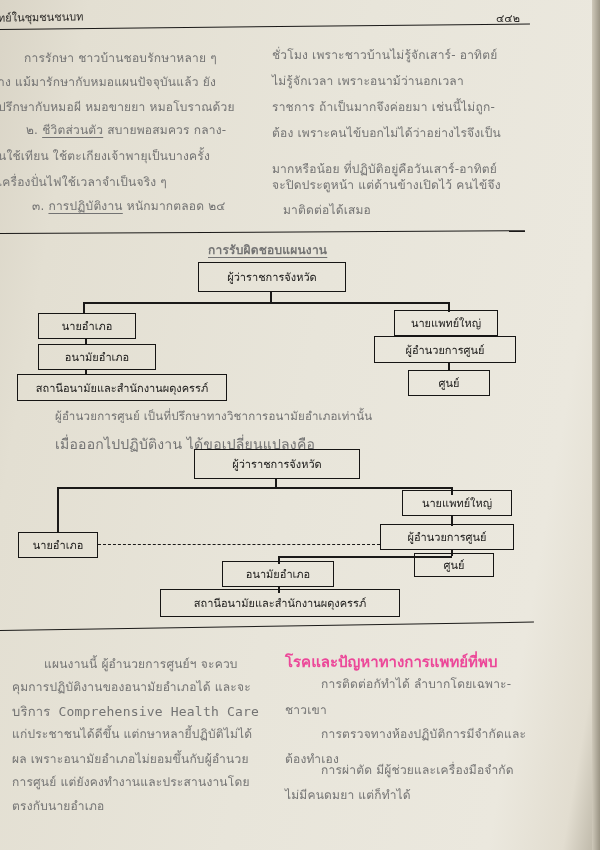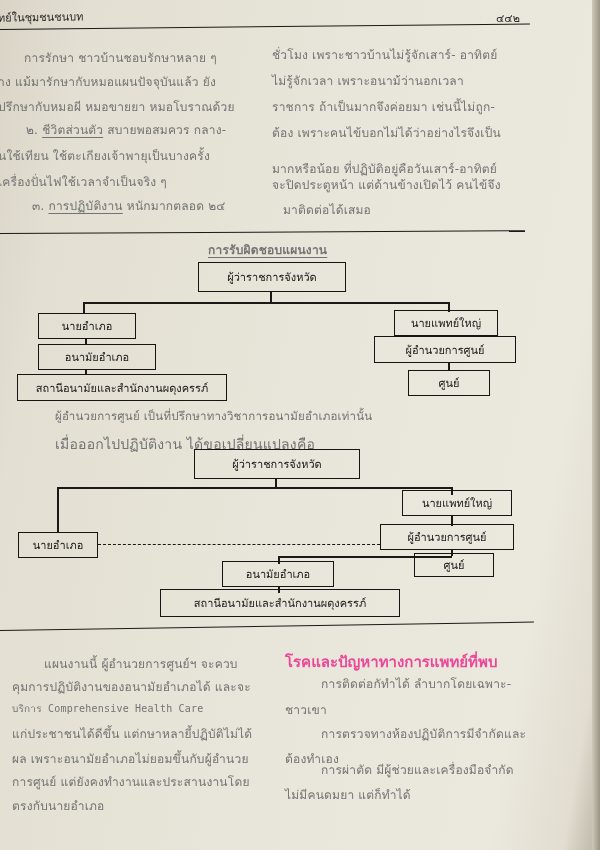--- a/index.html
+++ b/index.html
@@ -103,21 +103,21 @@
   <div class="box" style="left:222px;top:561px;width:112px;height:26px;">อนามัยอำเภอ</div>
   <div class="ln" style="left:278px;top:587px;width:1.6px;height:6px;"></div>
   <div class="box" style="left:160px;top:589px;width:240px;height:28px;">สถานีอนามัยและสำนักงานผดุงครรภ์</div>
 </div>
 
 <div class="rule" style="left:0;top:630px;width:534px;transform:rotate(-0.9deg);transform-origin:left;"></div>
 
 <div>
   <div class="abs t" style="left:44px;top:654px;">แผนงานนี้   ผู้อำนวยการศูนย์ฯ  จะควบ</div>
   <div class="abs t" style="left:12px;top:677px;">คุมการปฏิบัติงานของอนามัยอำเภอได้  และจะ</div>
-  <div class="abs t" style="left:12px;top:701px;font-family:'DejaVu Sans Mono',monospace;font-size:10px;">บริการ  Comprehensive  Health    Care</div>
+  <div class="abs t" style="left:12px;top:701px;font-family:'DejaVu Sans Mono',monospace;font-size:13px;">บริการ  Comprehensive  Health    Care</div>
   <div class="abs t" style="left:12px;top:724px;">แก่ประชาชนได้ดีขึ้น    แต่กษาหลายี้ปฏิบัติไม่ได้</div>
   <div class="abs t" style="left:12px;top:749px;">ผล  เพราะอนามัยอำเภอไม่ยอมขึ้นกับผู้อำนวย</div>
   <div class="abs t" style="left:12px;top:772px;">การศูนย์  แต่ยังคงทำงานและประสานงานโดย</div>
   <div class="abs t" style="left:12px;top:796px;">ตรงกับนายอำเภอ</div>
 </div>
 
 <div>
   <div class="abs heading" style="left:285px;top:650px;">โรคและปัญหาทางการแพทย์ที่พบ</div>
   <div class="abs t" style="left:321px;top:674px;">การติดต่อกัทำได้  ลำบากโดยเฉพาะ-</div>
   <div class="abs t" style="left:285px;top:700px;">ชาวเขา</div>

